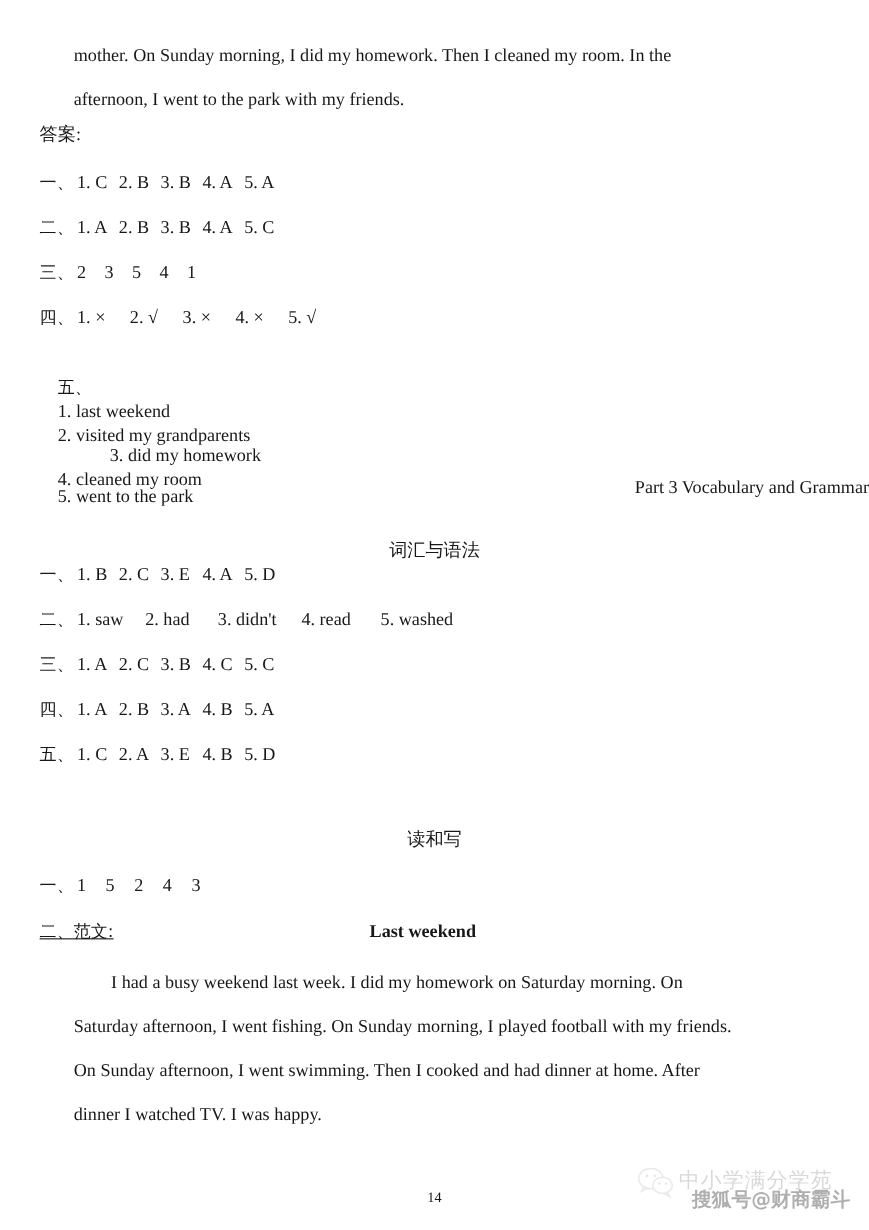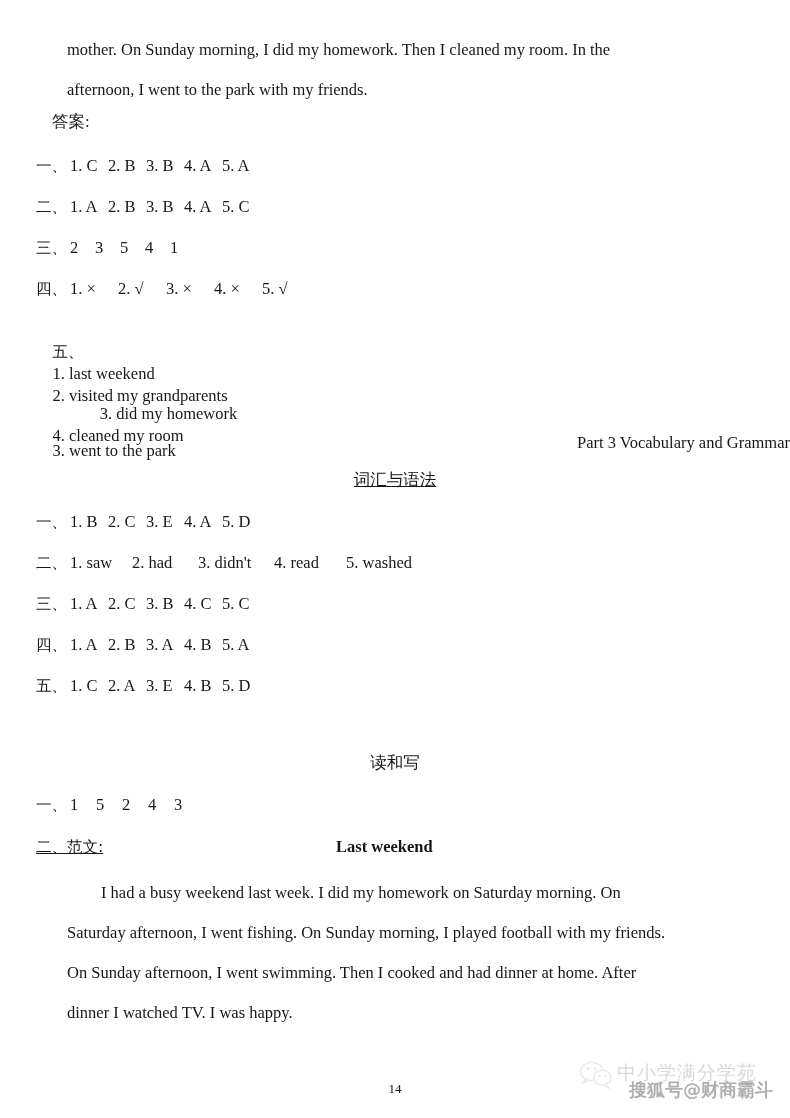--- a/index.html
+++ b/index.html
@@ -145,21 +145,21 @@
 </head>
 <body>
 
 <div class="page">
 
   <div class="body-par" style="left:67px; top:30px; width:687px;">
     <div>mother.  On  Sunday  morning,  I  did  my  homework.  Then  I  cleaned  my  room.  In  the</div>
     <div class="lastline">afternoon, I went to the park with my friends.</div>
   </div>
 
-  <div class="ans-label" style="left:52px; top:111px;">答案:</div>
+  <div class="ans-label" style="left:36px; top:111px;">答案:</div>
 
   <div class="ans-row" style="left:36px; top:155px;">
     <span class="cn-num">一、</span>
     <span class="item" style="min-width:38px;">1. C</span>
     <span class="item" style="min-width:38px;">2. B</span>
     <span class="item" style="min-width:38px;">3. B</span>
     <span class="item" style="min-width:38px;">4. A</span>
     <span class="item">5. A</span>
   </div>
 
@@ -197,28 +197,28 @@
   </div>
 
   <div class="two-col-row" style="left:36px; top:359px;">
     <span style="display:inline-block;min-width:34px;"></span>
     <span style="display:inline-block;width:232px;text-align:center;">3. did my homework</span>
     <span>4. cleaned my room</span>
   </div>
 
   <div class="two-col-row" style="left:36px; top:396px;">
     <span style="display:inline-block;min-width:34px;"></span>
-    <span style="display:inline-block;width:232px;">3. went to the park</span>
+    <span style="display:inline-block;width:232px;">5. went to the park</span>
     <span></span>
   </div>
 
   <div class="part-head" style="top:431px;">
     <span class="ph-en">Part 3     Vocabulary and Grammar</span>
   </div>
-  <div class="part-head-cn" style="top:468px;text-decoration:underline;">
+  <div class="part-head-cn" style="top:488px;">
     <span>词汇与语法</span>
   </div>
 
   <div class="ans-row" style="left:36px; top:511px;">
     <span class="cn-num">一、</span>
     <span class="item" style="min-width:38px;">1. B</span>
     <span class="item" style="min-width:38px;">2. C</span>
     <span class="item" style="min-width:38px;">3. E</span>
     <span class="item" style="min-width:38px;">4. A</span>
     <span class="item">5. D</span>

